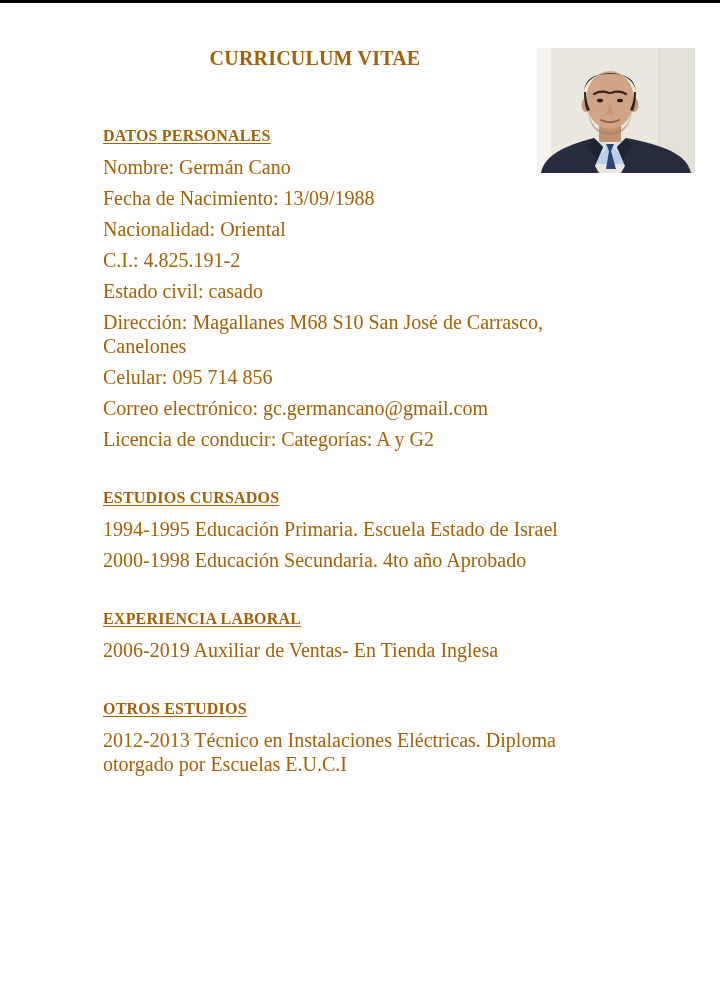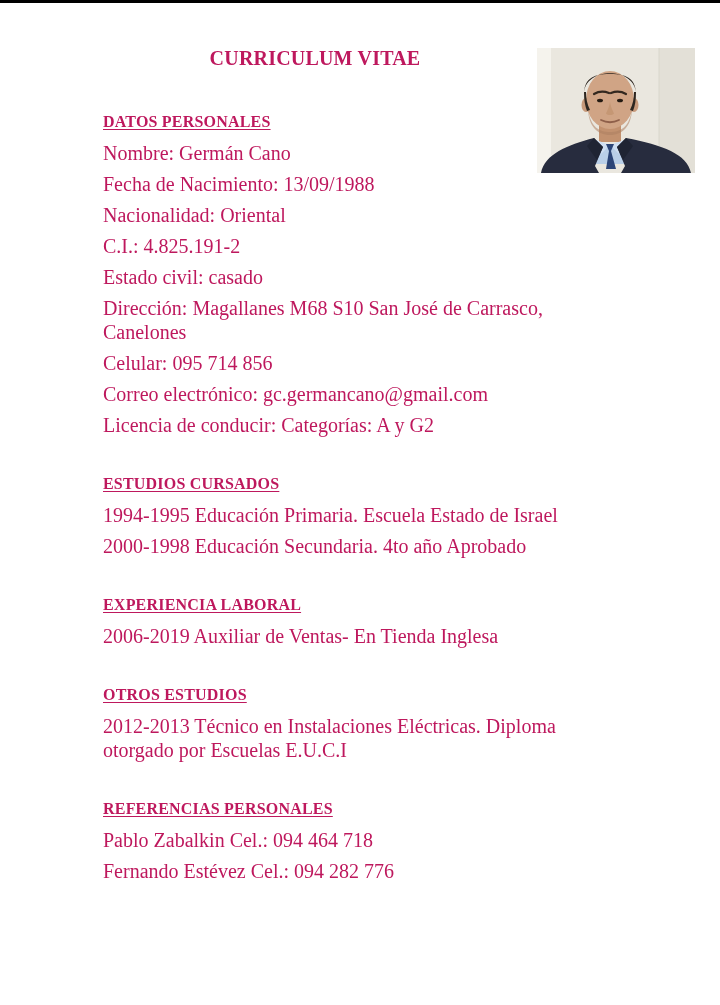--- a/index.html
+++ b/index.html
@@ -2,21 +2,21 @@
 <html><head>
 <meta charset="utf-8">
 <style>
   html, body { margin: 0; padding: 0; background: #ffffff; }
   .page {
     position: relative;
     width: 720px;
     height: 1005px;
     background: #ffffff;
     font-family: "Liberation Serif", "DejaVu Serif", serif;
-    color: #be185d;
+    color: #a16207;
     overflow: hidden;
   }
   .top-bar {
     position: absolute;
     top: 0; left: 0;
     width: 720px; height: 3px;
     background: #000000;
   }
   .photo-frame {
     position: absolute;
@@ -41,21 +41,21 @@
   .cv-section { display: flow-root; }
   .cv-section h2 {
     font-size: 16px;
     line-height: 24px;
     font-weight: bold;
     text-decoration: underline;
     text-underline-offset: 2px;
     margin: 28px 0 7px 0;
     letter-spacing: 0.2px;
   }
-  .cv-section:first-of-type h2 { margin-top: 0; }
+  .cv-section:first-of-type h2 { margin-top: 14px; }
   .cv-line {
     font-size: 20px;
     line-height: 24px;
     margin: 4px 0 7px 0;
   }
 </style>
 </head>
 <body>
 
 <div class="page">
@@ -131,20 +131,15 @@
     <section class="cv-section">
       <h2>EXPERIENCIA LABORAL</h2>
       <p class="cv-line">2006-2019 Auxiliar de Ventas- En Tienda Inglesa</p>
     </section>
 
     <section class="cv-section">
       <h2>OTROS ESTUDIOS</h2>
       <p class="cv-line">2012-2013 Técnico en Instalaciones Eléctricas. Diploma otorgado por Escuelas E.U.C.I</p>
     </section>
 
-    <section class="cv-section">
-      <h2>REFERENCIAS PERSONALES</h2>
-      <p class="cv-line">Pablo Zabalkin Cel.: 094 464 718</p>
-      <p class="cv-line">Fernando Estévez Cel.: 094 282 776</p>
-    </section>
 
   </div>
 </div>
 
 </body></html>

